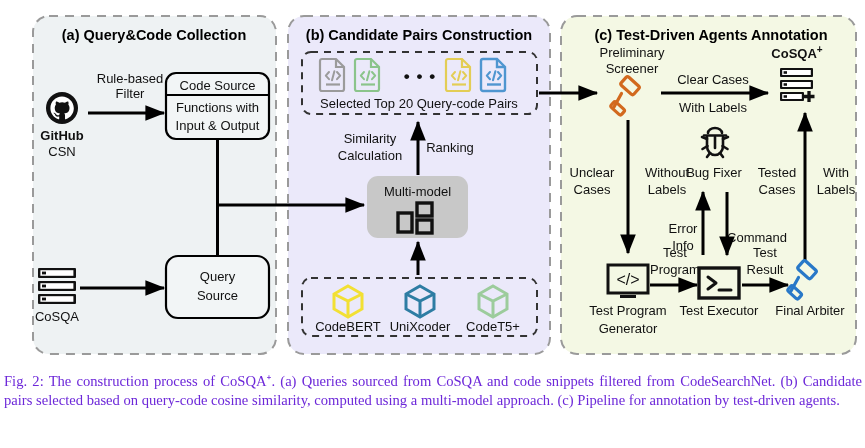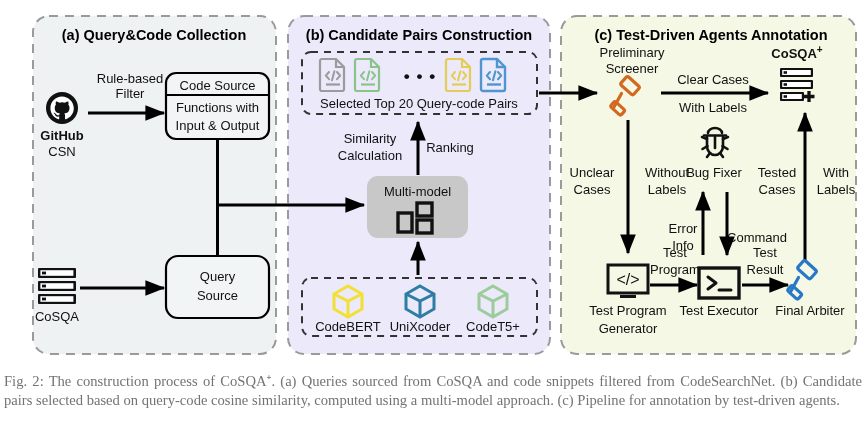--- a/index.html
+++ b/index.html
@@ -3,21 +3,21 @@
 <meta charset="utf-8">
 <style>
   html,body{margin:0;padding:0;background:#ffffff;}
   body{width:865px;height:448px;font-family:"Liberation Sans",sans-serif;position:relative;overflow:hidden;}
   #figure{position:absolute;left:0;top:0;width:865px;height:366px;padding-left:19px;}
   svg.layer{position:absolute;left:0;top:0;width:865px;height:366px;}
   .panel-title{font-weight:bold;font-size:14.5px;fill:#000;font-family:"Liberation Sans",sans-serif;}
   .lbl{font-size:13px;fill:#111;font-family:"Liberation Sans",sans-serif;}
   .lbl-b{font-size:13px;fill:#111;font-weight:bold;font-family:"Liberation Sans",sans-serif;}
   .cap{position:absolute;left:4px;top:372px;width:858px;font-family:"Liberation Serif",serif;font-size:14.6px;
-       line-height:1.30;color:#737373;text-align:justify;}
+       line-height:1.30;color:#6d28d9;text-align:justify;}
 </style>
 </head>
 <body>
 
 <div id="figure">
 <svg class="layer" viewBox="0 0 865 366">
   <defs>
     <marker id="ah" markerWidth="7" markerHeight="7" refX="6.2" refY="3" orient="auto" markerUnits="strokeWidth">
       <path d="M0,0.4 L6.6,3 L0,5.6 z" fill="#000"></path>
     </marker>

